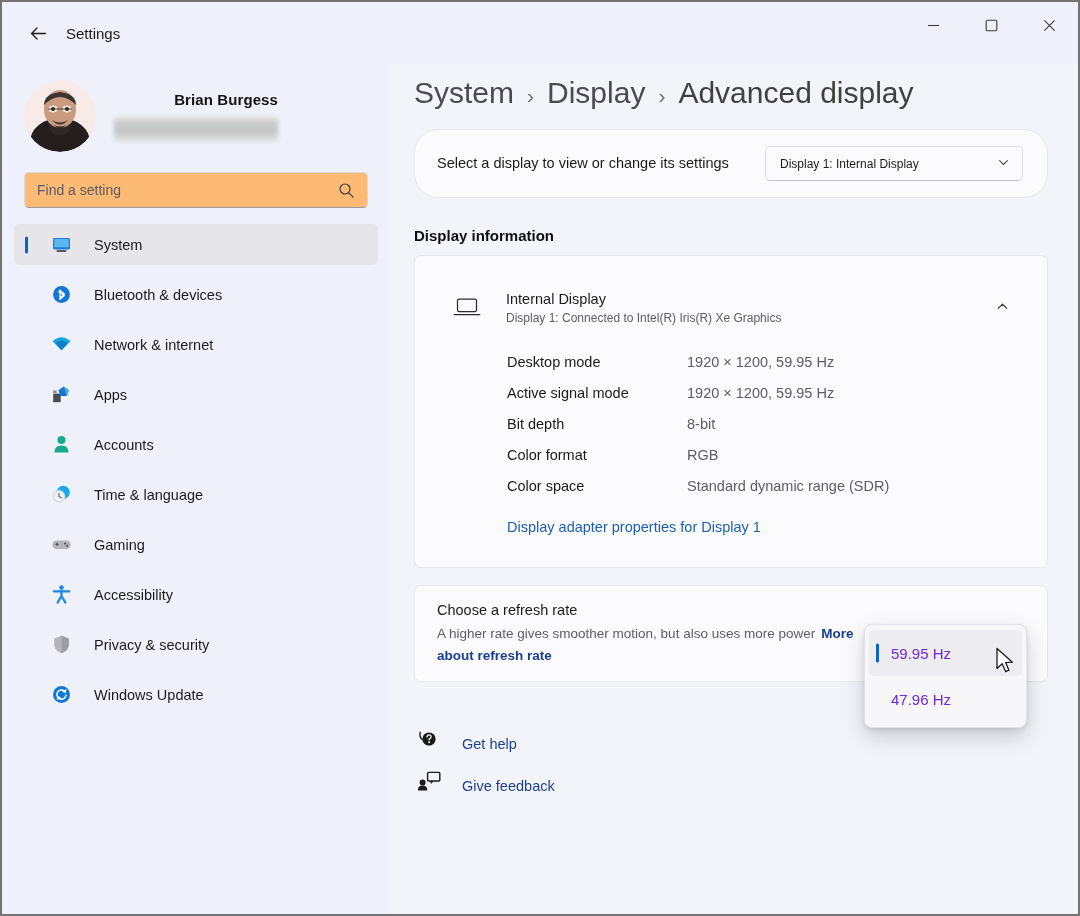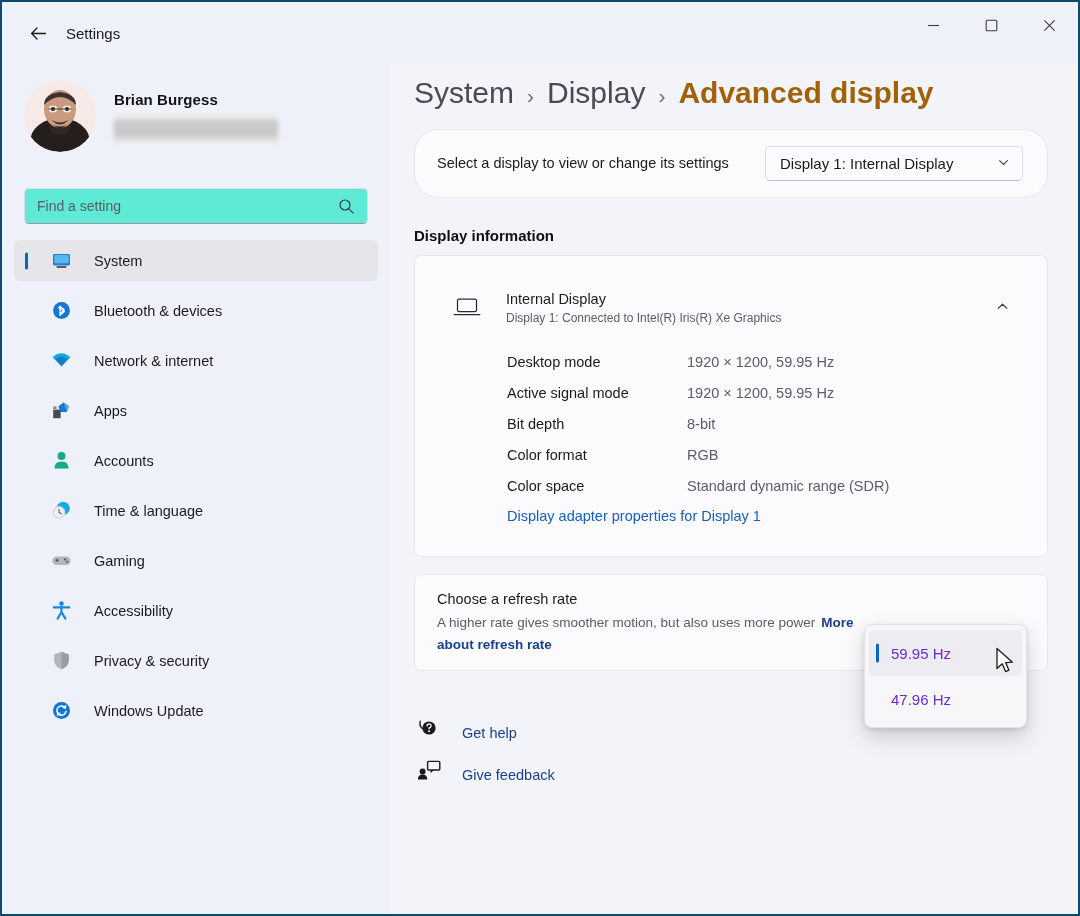--- a/index.html
+++ b/index.html
@@ -9,21 +9,21 @@
     height: 916px;
     overflow: hidden;
     font-family: "Liberation Sans", sans-serif;
   }
 
   .window {
     position: relative;
     width: 1080px;
     height: 916px;
     background: #f2f4fa;
-    border: 2px solid #0c4a6e;
+    border: 2px solid #737373;
     border-top-width: 2px;
     overflow: hidden;
   }
 
   
   .titlebar {
     position: absolute;
     top: 0; left: 0; right: 0;
     height: 62px;
     display: flex;
@@ -61,20 +61,21 @@
     width: 388px;
     bottom: 0;
     background: #eef1fa;
     padding-left: 0;
   }
   .profile {
     display: flex;
     align-items: center;
     padding: 12px 0 0 22px;
     height: 92px;
+    text-align: right;
   }
   .avatar {
     width: 72px; height: 72px;
     border-radius: 50%;
     overflow: hidden;
     flex: 0 0 72px;
     background: #f6e9e6;
     position: relative;
   }
   .avatar svg { display: block; }
@@ -92,23 +93,23 @@
     margin-top: 7px;
     width: 164px;
     height: 28px;
     border-radius: 3px;
     background: linear-gradient(180deg,#f0f0f0 0%, #c9c9c9 28%, #c4c4c4 62%, #e8e8e8 100%);
     filter: blur(2.2px);
     opacity: .95;
   }
 
   .search-wrap {
-    margin: 32px 22px 0 22px;
+    margin: 16px 22px 0 22px;
     height: 36px;
-    background: #5eead4;
+    background: #fdba74;
     border: 1px solid #dadade;
     border-bottom: 1px solid #9a9aa0;
     border-radius: 5px;
     display: flex;
     align-items: center;
     padding: 0 12px;
   }
   .search-input {
     flex: 1;
     border: none;
@@ -165,21 +166,21 @@
   }
   .breadcrumb {
     display: flex;
     align-items: baseline;
     padding: 12px 0 0 24px;
     font-size: 30px;
     gap: 13px;
   }
   .bc-crumb { color: #4a4a52; cursor: pointer; }
   .bc-sep { color: #6a6a72; font-size: 21px; }
-  .bc-current { color: #a16207; font-weight: bold; }
+  .bc-current { color: #404040; font-weight: normal; }
 
   .card {
     background: #fbfbfd;
     border: 1px solid #e7e7ec;
     border-radius: 7px;
     margin: 0 30px 0 24px;
   }
 
   .select-card {
     margin-top: 19px;
@@ -200,21 +201,21 @@
     min-width: 258px;
     height: 35px;
     background: #fbfbfd;
     border: 1px solid #dcdce1;
     border-bottom-color: #c2c2c8;
     border-radius: 5px;
     display: flex;
     align-items: center;
     padding: 0 12px 0 14px;
     cursor: pointer;
-    font-size: 15px;
+    font-size: 12px;
     color: #1b1b1b;
   }
   .dropdown-btn .chev { margin-left: auto; color: #50505a; }
 
   .section-title {
     margin: 29px 0 11px 24px;
     font-size: 15px;
     font-weight: bold;
     color: #101010;
   }
@@ -239,21 +240,21 @@
     display: flex;
     height: 31px;
     align-items: center;
     padding-left: 77px;
     font-size: 14.5px;
   }
   .info-row .k { width: 180px; color: #1b1b1b; }
   .info-row .v { color: #5c5c63; }
   .adapter-link {
     padding-left: 77px;
-    margin-top: 7px;
+    margin-top: 18px;
     font-size: 14.5px;
     color: #1a5fb4;
     cursor: pointer;
     display: inline-block;
   }
 
   .refresh-card {
     margin-top: 17px;
     min-height: 91px;
     padding: 16px 22px 14px 22px;

